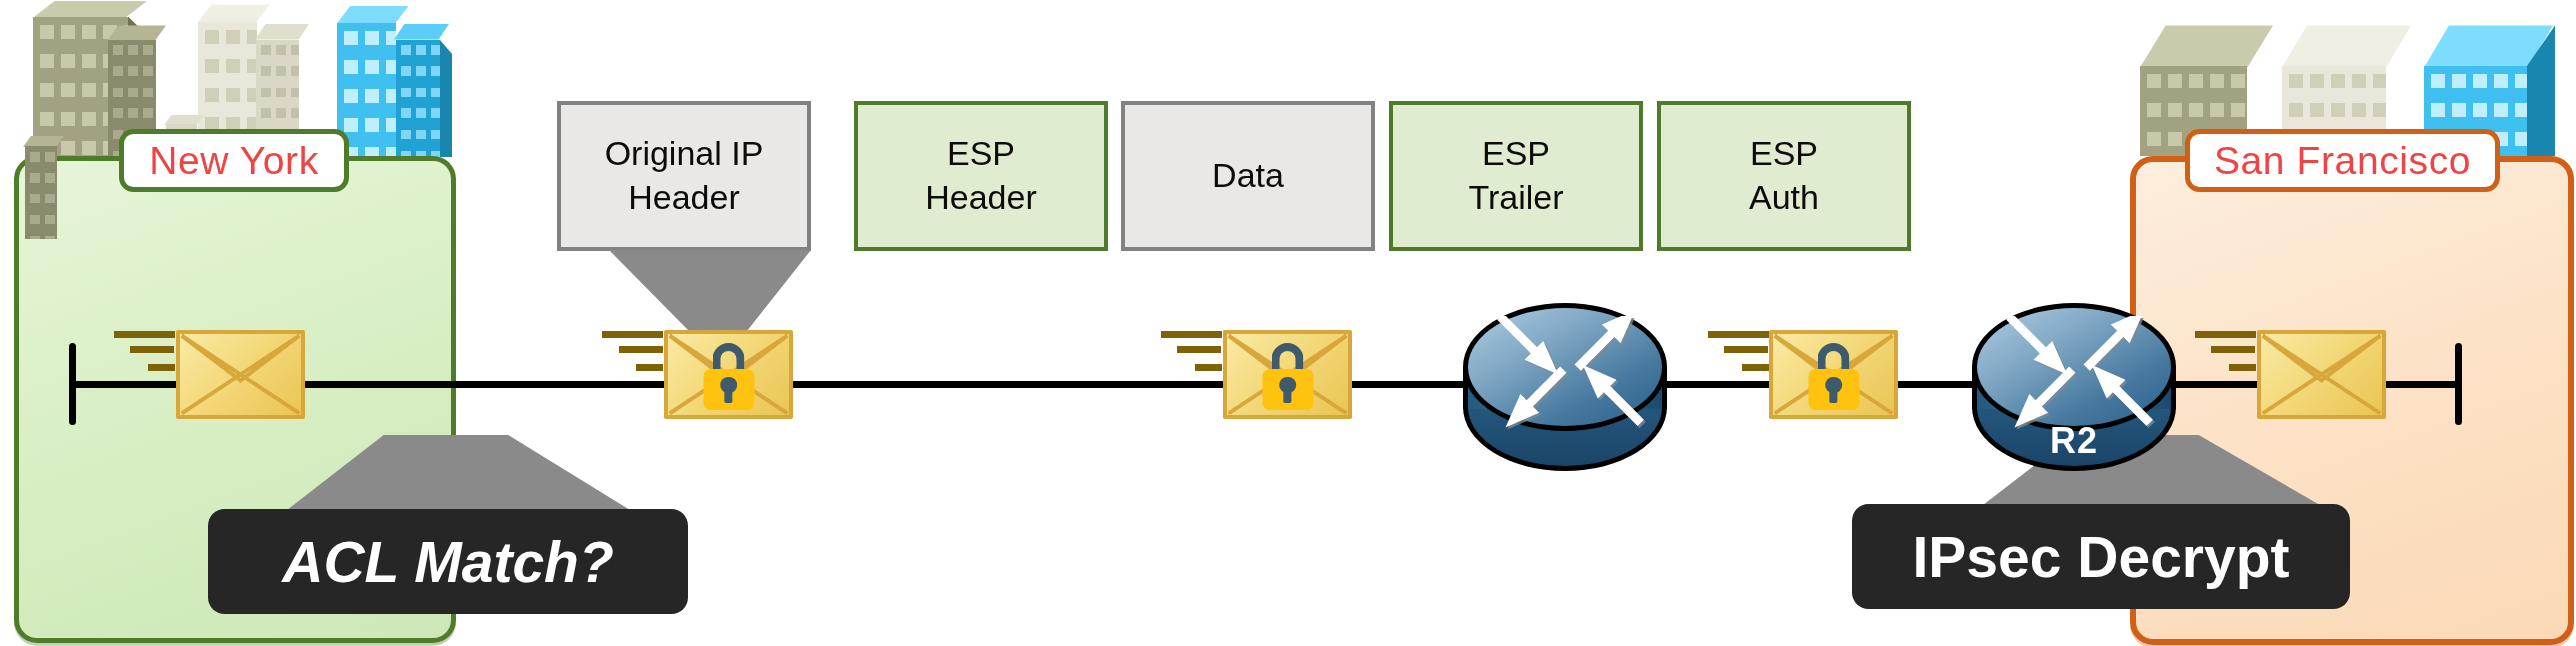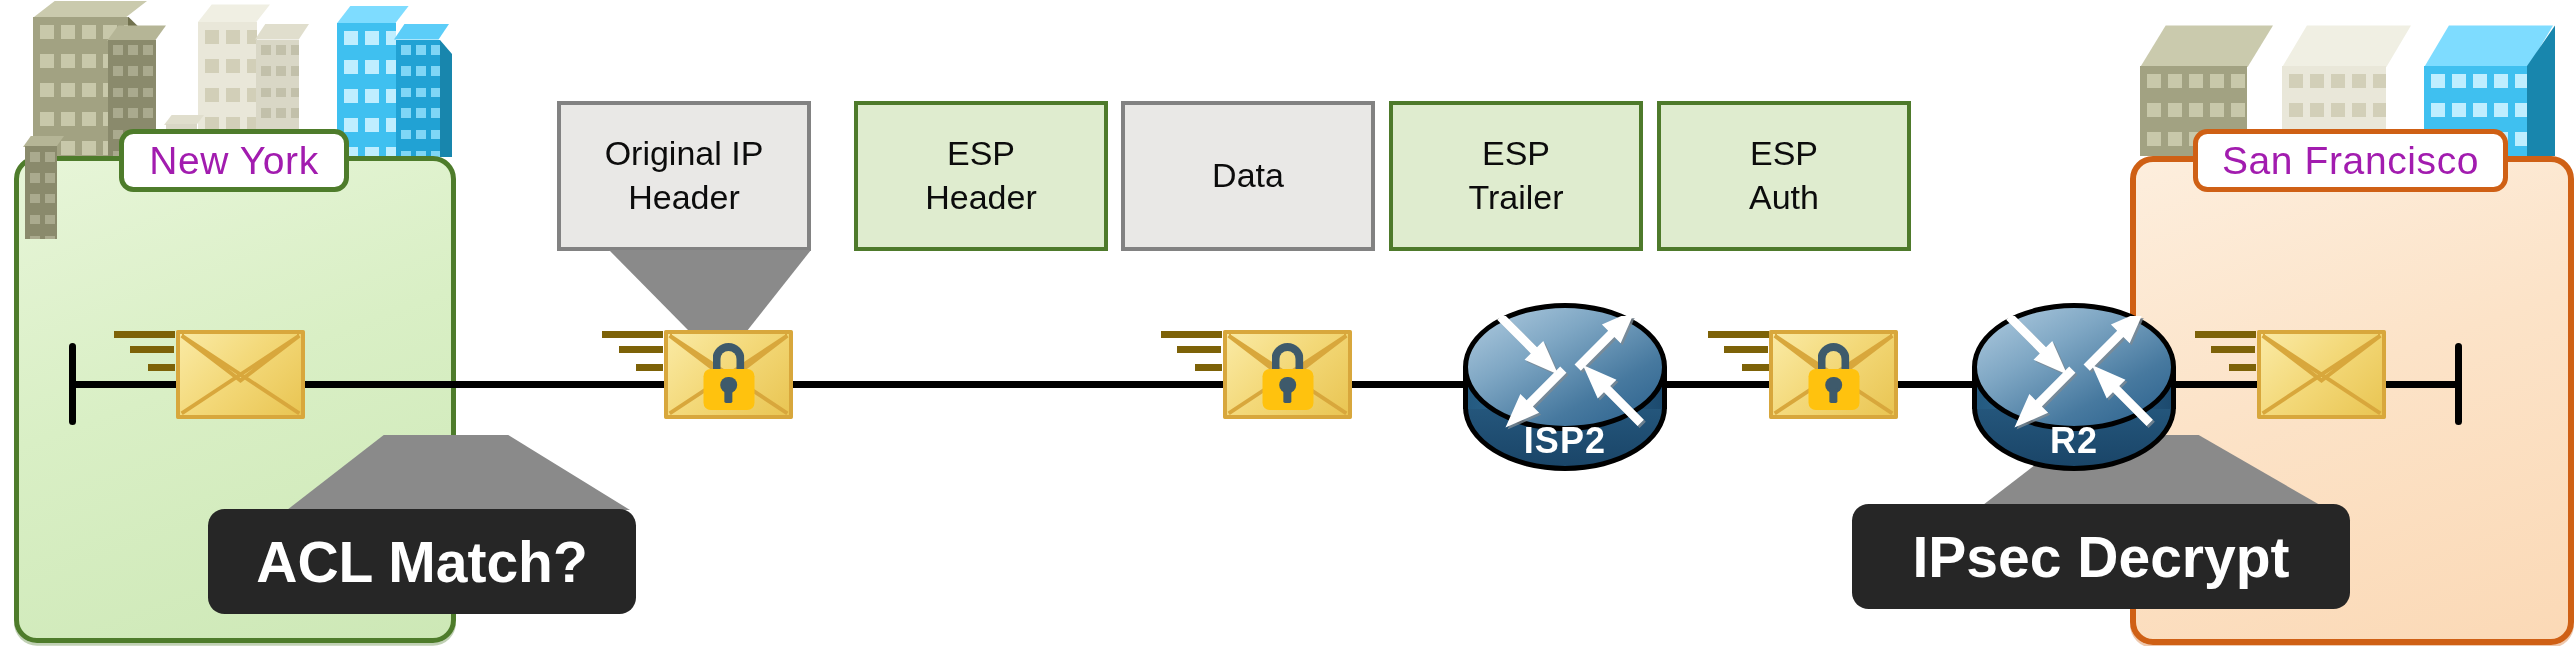--- a/index.html
+++ b/index.html
@@ -10,23 +10,23 @@
   .site{position:absolute;top:156px;height:477px;width:432px;border-radius:23px;z-index:2;}
   .site-ny{left:14.4px;border:5.5px solid #4e7c2b;
            background:linear-gradient(160deg,#e7f5d8 0%,#d9efc5 45%,#cde8b6 100%);
            box-shadow:0 2.8px 0 rgba(78,124,43,.35);}
   .site-sf{left:2130px;border:6px solid #cf6015;
            background:linear-gradient(160deg,#fdeedd 0%,#fce3c8 45%,#fbd9b6 100%);
            box-shadow:0 2.8px 0 rgba(207,96,21,.35);}
 
   .city-label{position:absolute;top:129px;height:53px;background:#ffffff;border-radius:14.4px;
               display:flex;align-items:center;justify-content:center;z-index:5;
-              font-size:39px;color:#a21caf;letter-spacing:0.6px;}
+              font-size:39px;color:#ef4444;letter-spacing:0.6px;}
   .city-ny{left:119px;width:220px;border:5.5px solid #4e7c2b;}
-  .city-sf{left:2185px;width:305px;border:5.5px solid #cf6015;margin-left:8px;}
+  .city-sf{left:2185px;width:305px;border:5.5px solid #cf6015;}
 
   
   .tower{position:absolute;z-index:1;
     background-color:var(--body);
     background-image:
       repeating-linear-gradient(90deg,var(--body) 0 6.6px,transparent 6.6px 21px),
       repeating-linear-gradient(180deg,transparent 0 7.7px,var(--win) 7.7px 22px,transparent 22px 29px);}
   .tower.sm{background-image:
       repeating-linear-gradient(90deg,var(--body) 0 5px,transparent 5px 15px),
       repeating-linear-gradient(180deg,transparent 0 5.5px,var(--win) 5.5px 15.5px,transparent 15.5px 21px);}
@@ -92,21 +92,21 @@
          background:linear-gradient(150deg,#b2cde1 0%,#7fa7c4 35%,#47799f 70%,#2a608c 100%);
          border:5px solid #000;box-sizing:border-box;}
   .r-top svg{position:absolute;left:7.7px;top:7.7px;filter:drop-shadow(2.8px 2.8px 0 rgba(125,138,148,.8));}
   .r-label{position:absolute;left:0;right:0;top:117px;text-align:center;z-index:7;
            color:#fff;font-weight:700;font-size:36px;letter-spacing:1.1px;}
 
   
   .callout{position:absolute;height:105px;background:#262626;border-radius:16.6px;z-index:4;
            display:flex;align-items:center;justify-content:center;
            color:#fff;font-weight:700;letter-spacing:0;}
-  .callout-acl  {left:208px;top:509px;width:428px;font-size:57px;}
+  .callout-acl  {left:208px;top:509px;width:480px;font-size:57px;font-style:italic;}
   .callout-ipsec{left:1852px;top:504px;width:498px;font-size:57px;}
 </style>
 </head>
 <body>
 
 <svg width="0" height="0" style="position:absolute">
   <defs>
     <polygon id="arw" points="0,20 86,20 86,4 148,28 86,52 86,36 0,36" fill="#ffffff"></polygon>
   </defs>
 </svg>
@@ -270,21 +270,20 @@
             <use href="#arw"></use>
           </g>
         <g transform="translate(30,122) rotate(135 75 28)">
             <use href="#arw"></use>
           </g>
         <g transform="translate(170,112) rotate(-135 75 28)">
             <use href="#arw"></use>
           </g>
       </svg>
     </div>
-    <div class="r-label">ISP2</div>
   </div>
 
   <div class="router" style="left:1972px;">
     <div class="r-bot"></div>
       <div class="r-mid"></div>
     <div class="r-top">
       <svg width="189" height="113" viewBox="0 0 342 204">
         <g transform="translate(22,26) rotate(45 75 28)">
             <use href="#arw"></use>
           </g>

